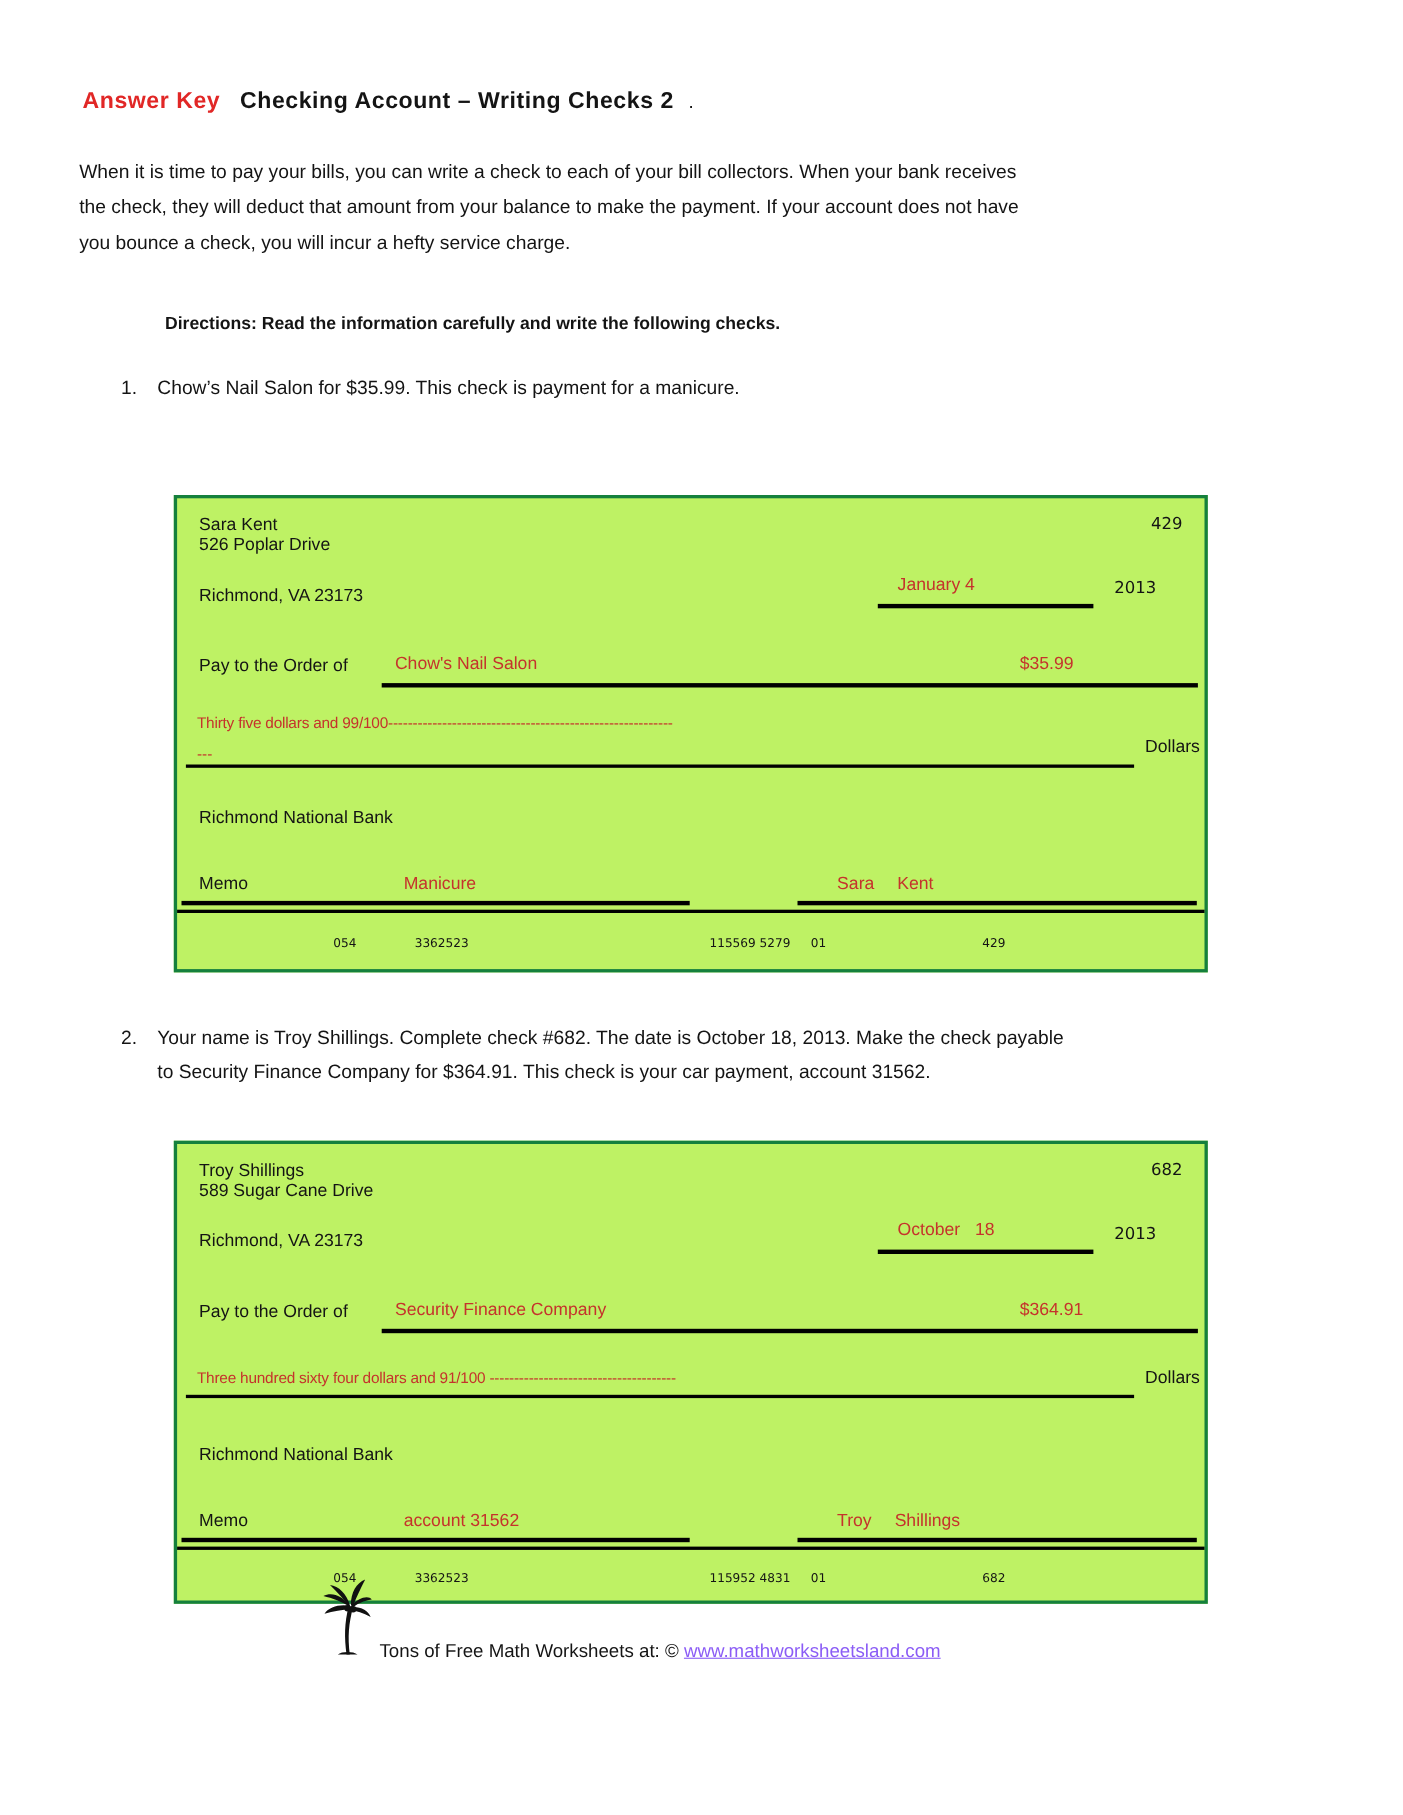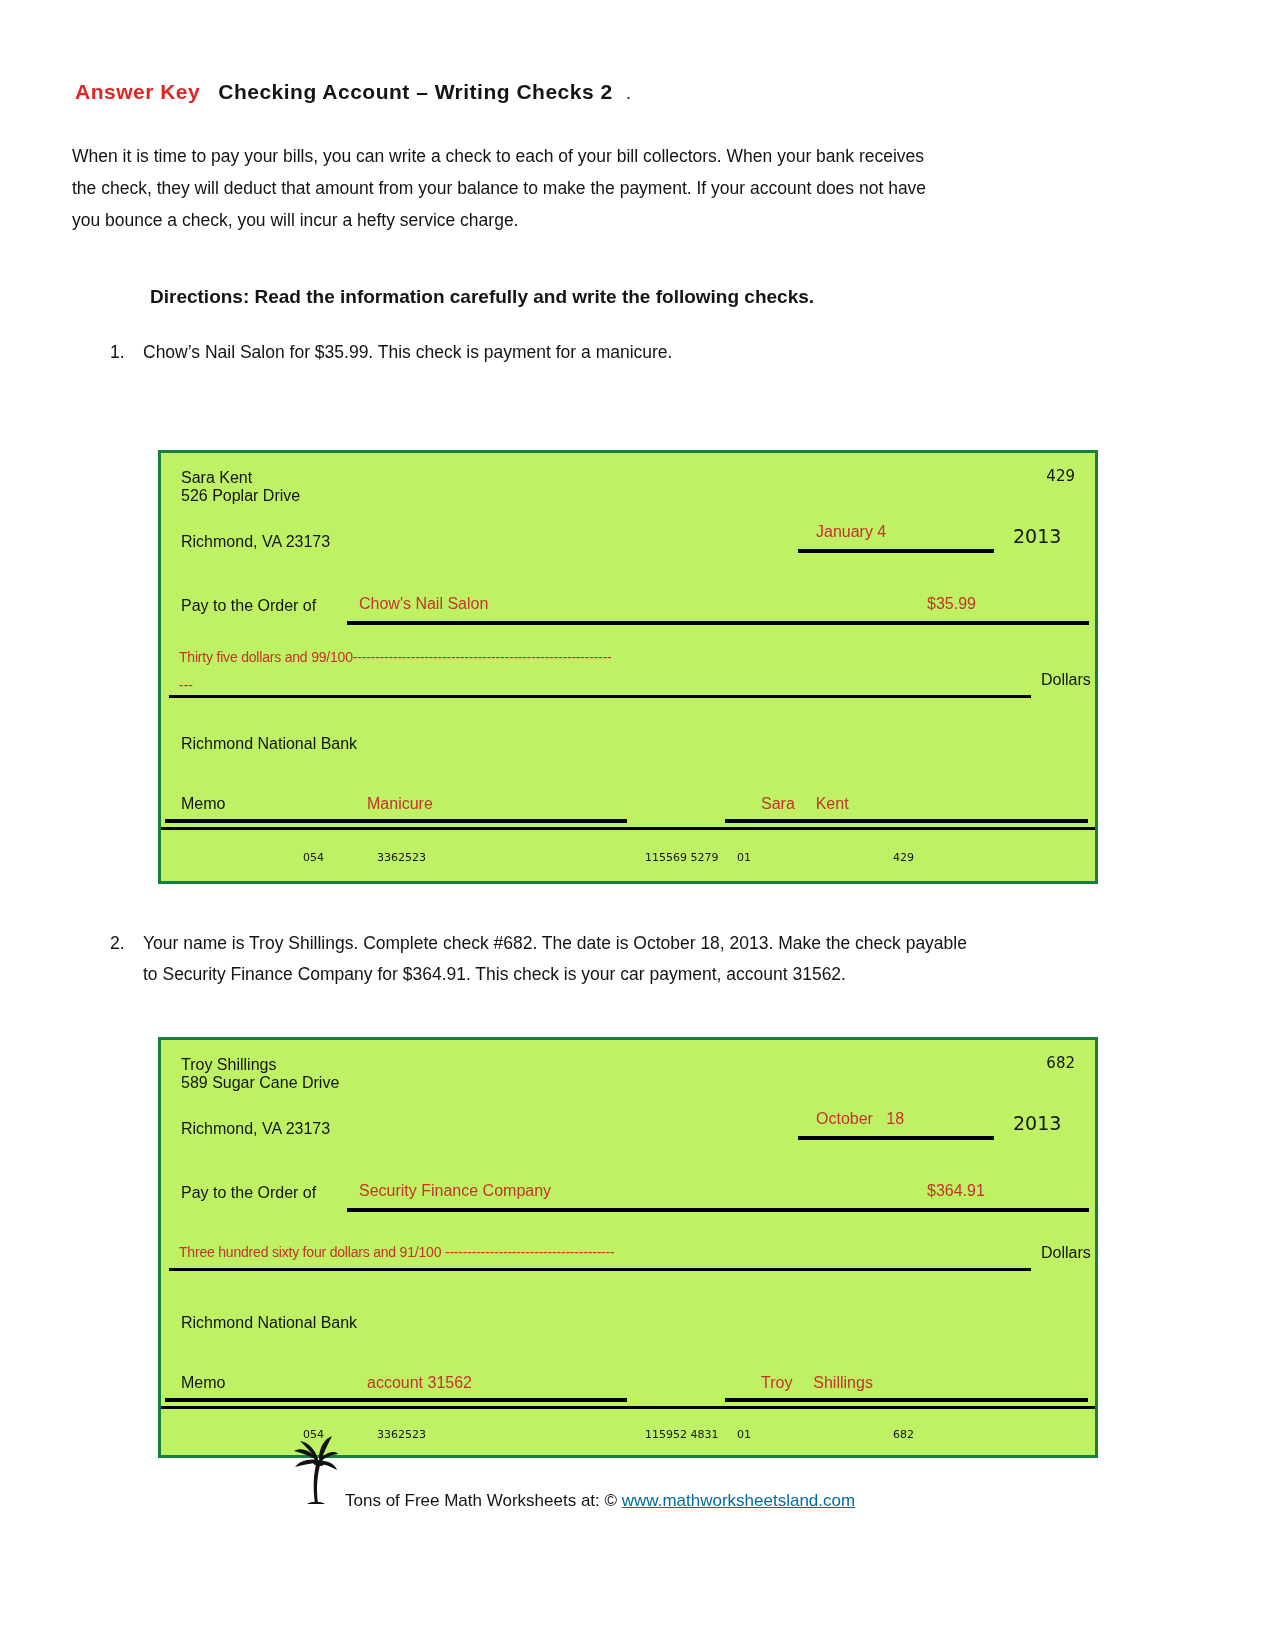--- a/index.html
+++ b/index.html
@@ -15,40 +15,40 @@
   .abs{position:absolute;white-space:pre;}
   
   #title-row{position:absolute;left:75px;top:80px;font-size:21px;font-weight:bold;letter-spacing:.5px;}
   #answer-key{color:#e12726;}
   #main-title{color:#141414;margin-left:18px;}
   #title-dot{font-size:12px;margin-left:14px;color:#141414;}
   
   #intro{position:absolute;left:72px;top:140px;font-size:17.5px;line-height:32px;}
   #intro div{white-space:pre;}
   
-  #directions{position:absolute;left:150px;top:286px;font-size:19px;font-weight:bold;}
+  #directions{position:absolute;left:150px;top:286px;font-size:16px;font-weight:bold;}
   
   .problem{position:absolute;font-size:17.5px;line-height:31px;}
   #problem-1{left:110px;top:337px;}
   #problem-2{left:110px;top:928px;}
   .problem .num{position:absolute;left:0;top:0;}
   .problem .lines{margin-left:33px;}
   .problem .lines div{white-space:pre;}
   
   .check{position:absolute;left:158px;width:934px;border:3px solid #15803d;background:#bef264;font-size:16px;}
   #check-1{top:450px;height:428px;}
   #check-2{top:1037px;height:415px;}
   .check .red{color:#c5332c;}
   .payer-name{left:20px;top:16px;}
   .check-no{right:20px;top:14px;font-family:"DejaVu Sans",sans-serif;font-size:15px;}
   .addr1{left:20px;top:34px;}
   .addr2{left:20px;top:80px;}
   .date-underline{position:absolute;left:637px;top:96px;width:196px;border-bottom:4px solid #000;height:0;}
   .date-answer{left:655px;top:70px;}
-  .date-year{left:852px;top:72px;font-family:"DejaVu Sans",sans-serif;font-size:19px;}
+  .date-year{left:852px;top:72px;font-family:"DejaVu Sans",sans-serif;font-size:15px;}
   .pay-label{left:20px;top:144px;}
   .pay-underline{position:absolute;left:186px;right:6px;top:168px;border-bottom:4px solid #000;height:0;}
   .payee-answer{left:198px;top:142px;}
   .pay-amount{left:766px;top:142px;}
   .amount-words1{left:18px;top:196px;font-size:14px;letter-spacing:-.2px;}
   .amount-words2{left:18px;top:224px;font-size:14px;}
   .amount-underline{position:absolute;left:8px;top:242px;width:862px;border-bottom:3px solid #000;height:0;}
   .dollars-label{left:880px;top:218px;}
   .bank-name{left:20px;top:282px;}
   .memo-label{left:20px;top:342px;}
@@ -69,21 +69,21 @@
   #check-2 .amount-underline{top:228px;}
   #check-2 .dollars-label{top:204px;}
   #check-2 .bank-name{top:274px;}
   #check-2 .memo-label,#check-2 .memo-answer,#check-2 .sig-answer{top:334px;}
   #check-2 .memo-underline,#check-2 .sig-underline{top:358px;}
   #check-2 .separator{top:366px;}
   #check-2 .micr{top:388px;}
   
   #palm{position:absolute;left:291px;top:1432px;width:48px;height:74px;}
   #footer-line{position:absolute;left:345px;top:1491px;font-size:17px;color:#141414;}
-  #footer-link{color:#0369a1;text-decoration:underline;cursor:pointer;}
+  #footer-link{color:#8b5cf6;text-decoration:underline;cursor:pointer;}
 </style>
 </head>
 <body>
 
 <div id="page">
 
   <div id="title-row">
     <span id="answer-key">Answer Key</span><span id="main-title">Checking Account – Writing Checks 2</span><span id="title-dot">.</span>
   </div>
 

